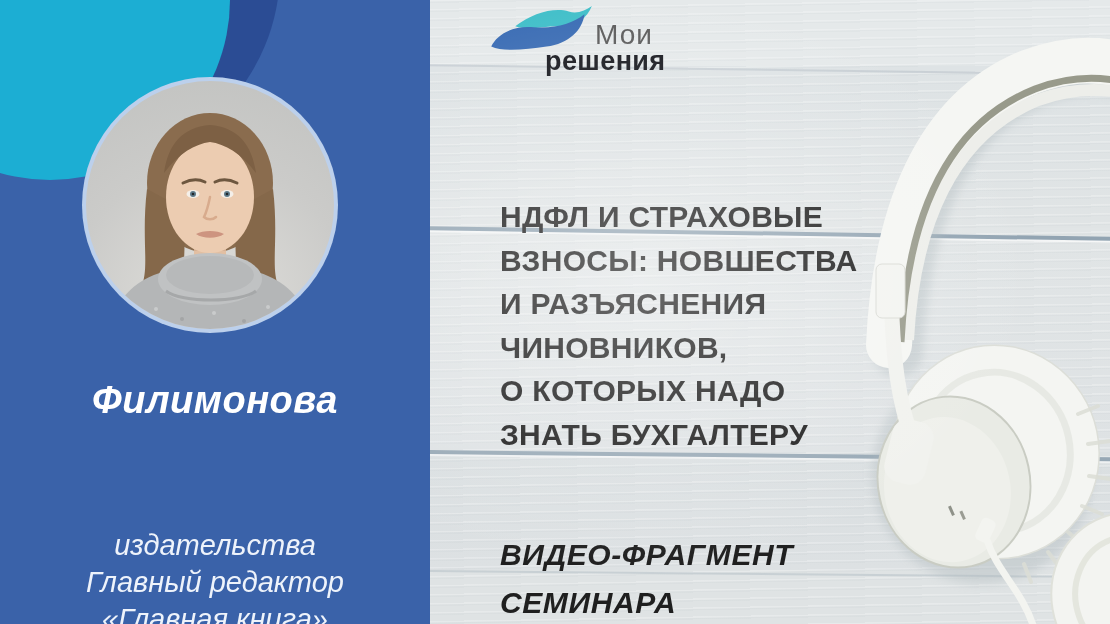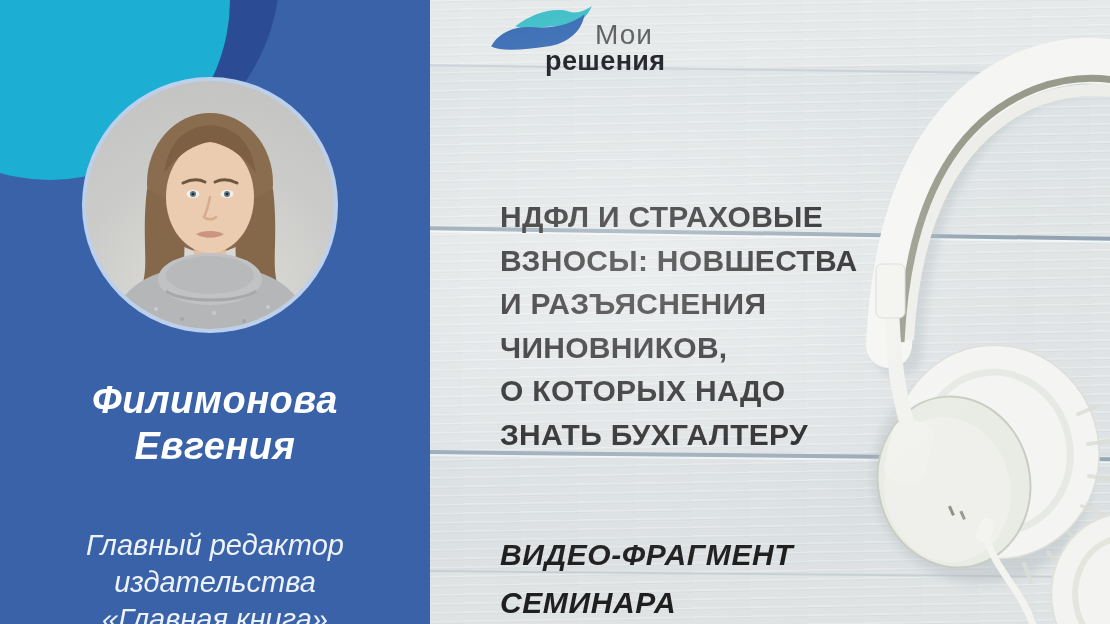--- a/index.html
+++ b/index.html
@@ -98,25 +98,24 @@
             <circle cx="96" cy="238" r="2" fill="#a3a5a6"></circle>
           <circle cx="128" cy="232" r="2" fill="#c9cbcc"></circle>
             <circle cx="158" cy="240" r="2" fill="#a3a5a6"></circle>
           <circle cx="182" cy="226" r="2" fill="#c9cbcc"></circle>
         </svg>
       </div>
     </div>
 
     <div class="speaker-name">
       <span>Филимонова</span>
-      <span>Евгения</span>
     </div>
     <div class="speaker-role">
+      <span>издательства</span>
       <span>Главный редактор</span>
-      <span>издательства</span>
       <span>«Главная книга»</span>
     </div>
   </div>
 
   <div class="right-panel">
     <div class="plank plank-c"></div>
     <div class="plank plank-a"></div>
     <div class="plank plank-b"></div>
     <div class="plank plank-d"></div>
 

